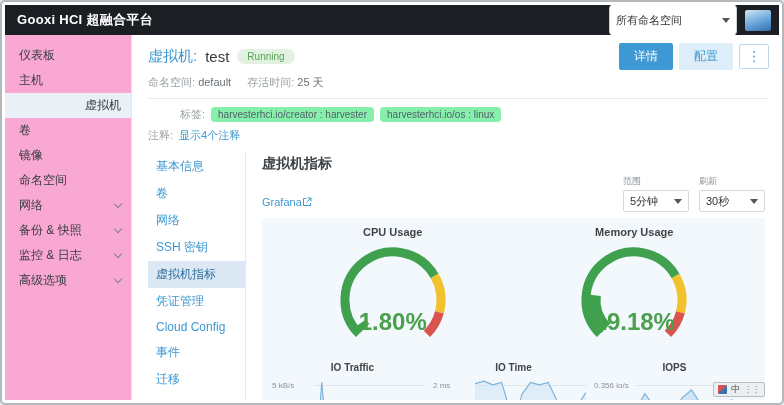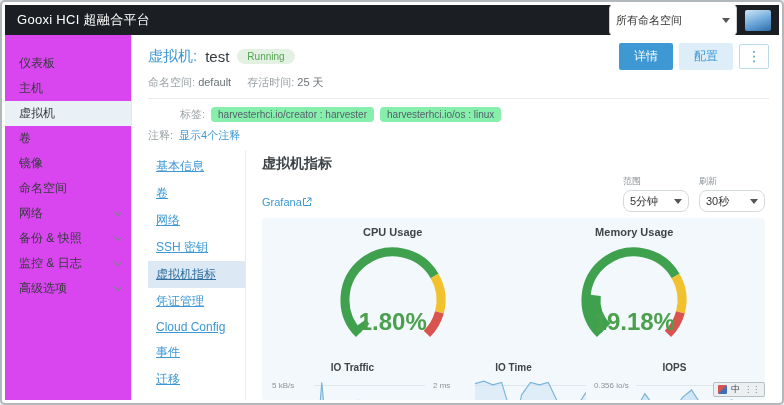--- a/index.html
+++ b/index.html
@@ -1,30 +1,30 @@
 <!DOCTYPE html>
 <html><head>
 <meta charset="utf-8">
 <style>
   * { margin:0; padding:0; box-sizing:border-box; }
   html,body { background:#e8e9ea; font-family:"Liberation Sans","DejaVu Sans",sans-serif; }
   .frame { width:784px; height:405px; border:2px solid #b3b8bc; border-radius:5px; background:#fff; padding:3px; overflow:hidden; margin:0; }
   .app { width:100%; height:100%; display:flex; flex-direction:column; overflow:hidden; position:relative; background:#fff; }
 
   .topbar { height:30px; background:#1b1f24; display:flex; align-items:center; padding:0 8px 0 12px; flex:0 0 auto; }
-  .brand { color:#fff; font-size:13px; font-weight:normal; letter-spacing:.3px; }
+  .brand { color:#fff; font-size:13px; font-weight:bold; letter-spacing:.3px; }
   .topbar-right { margin-left:auto; display:flex; align-items:center; gap:8px; }
   .ns-select { background:#fff; border:1px solid #cfd3d6; border-radius:6px; height:21px; min-width:128px; display:flex; align-items:center; justify-content:space-between; gap:12px; padding:16px 6px; font-size:11px; color:#333; cursor:pointer; }
   .caret { width:0; height:0; border-left:4px solid transparent; border-right:4px solid transparent; border-top:5px solid #555; }
   .avatar { width:26px; height:21px; border-radius:2px; background:linear-gradient(160deg,#cfe6f5 0%,#6aa6da 55%,#2f6ca8 100%); cursor:pointer; }
 
   .body { flex:1; display:flex; min-height:0; }
-  .sidebar { width:127px; background:#d946ef; border-right:1px solid #e3e6e8; padding-top:16px; flex:0 0 auto; }
+  .sidebar { width:127px; background:#f9a8d4; border-right:1px solid #e3e6e8; padding-top:8px; flex:0 0 auto; }
   .side-item { height:25px; display:flex; align-items:center; padding:0 10px 0 14px; font-size:12px; color:#363b3e; cursor:pointer; }
-  .side-item.active { background:#e9f0f6; }
+  .side-item.active { background:#e9f0f6;justify-content:flex-end; }
   .chev { margin-left:auto; width:6px; height:6px; border-right:1.5px solid #7c8388; border-bottom:1.5px solid #7c8388; transform:rotate(45deg); margin-top:-3px; }
 
   .main { flex:1; background:#fff; min-width:0; display:flex; flex-direction:column; padding:8px 10px 0 16px; }
   .title-row { display:flex; align-items:center; gap:8px; }
   .res-type { color:#3d98d3; font-size:15px; }
   .res-name { color:#363b3e; font-size:15px; }
   .badge { background:#e3f1e3; color:#54a552; font-size:10px; padding:2px 10px; border-radius:10px; }
   .actions { margin-left:auto; display:flex; gap:6px; align-items:center; }
   .btn { font-size:12px; border-radius:2px; padding:4px 14px; cursor:pointer; border:1px solid transparent; }
   .btn-primary { background:#3d98d3; color:#fff; }
@@ -33,30 +33,30 @@
   .meta-row { margin-top:5px; font-size:11px; color:#9aa2a6; display:flex; gap:16px; }
   .meta-row .val { color:#6a7276; }
   .divider { height:1px; background:#e7eaec; margin-top:8px; }
   .tag-row { margin-top:8px; display:flex; align-items:center; gap:6px; font-size:11px; color:#9aa2a6;margin-left:32px; }
   .chip { background:#86efac; color:#55606a; font-size:10px; padding:2px 7px; border-radius:4px; white-space:nowrap; }
   .anno-row { margin-top:6px; font-size:11px; color:#9aa2a6; display:flex; gap:6px; align-items:center; }
   .link { color:#3d98d3; cursor:pointer; text-decoration:none; }
 
   .content { flex:1; display:flex; margin-top:8px; min-height:0; }
   .tabnav { width:98px; flex:0 0 auto; border-right:1px solid #e7eaec; padding-top:2px; }
-  .tab { font-size:12px; color:#3d98d3; padding:5px 8px; cursor:pointer;text-decoration:underline; }
+  .tab { font-size:12px; color:#3d98d3; padding:5px 8px; cursor:pointer; }
   .tab.active { background:#dce9f4; color:#2f6e9e; }
 
   .panel { flex:1; padding:4px 4px 0 16px; display:flex; flex-direction:column; min-width:0; }
   .panel-title { font-size:14px; font-weight:bold; color:#3f4448; }
   .toolbar { display:flex; align-items:flex-end; margin-top:2px; }
   .grafana { display:flex; align-items:center; font-size:11px; margin-bottom:4px; }
   .controls { margin-left:auto; display:flex; gap:10px; }
   .control label { display:block; font-size:9px; color:#8b9297; margin-bottom:2px; }
-  .select { background:#fff; border:1px solid #d4d9dc; border-radius:8px; height:22px; width:66px; display:flex; align-items:center; justify-content:space-between; padding:0 6px; font-size:11px; color:#333; cursor:pointer; }
+  .select { background:#fff; border:1px solid #d4d9dc; border-radius:2px; height:22px; width:66px; display:flex; align-items:center; justify-content:space-between; padding:0 6px; font-size:11px; color:#333; cursor:pointer; }
 
   .charts { margin-top:6px; background:#f3f8fc; border-radius:3px; flex:1; padding:8px 10px 0 10px; overflow:hidden; }
   .gauge-row { display:flex; }
   .gauge-block { flex:1; position:relative; text-align:center; }
   .gauge-title { font-size:11px; font-weight:bold; color:#3f4448; }
   .gauge-value { position:absolute; left:0; right:0; top:82px; font-size:24px; font-weight:bold; color:#4aa04c; }
   .mini-row { display:flex; margin-top:2px; }
   .mini { flex:1; min-width:0; }
   .mini-title { text-align:center; font-size:10px; font-weight:bold; color:#3f4448; }
   .mini-chart { display:flex; margin-top:2px; padding-right:8px; }

